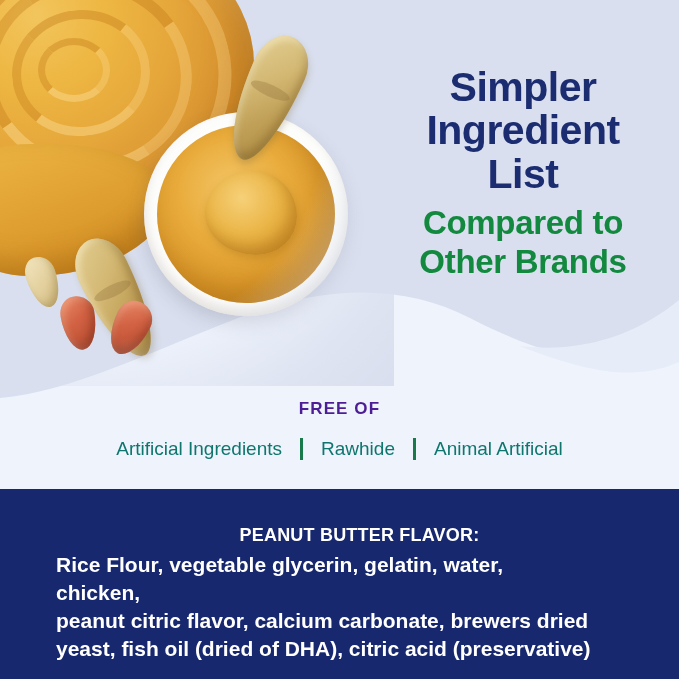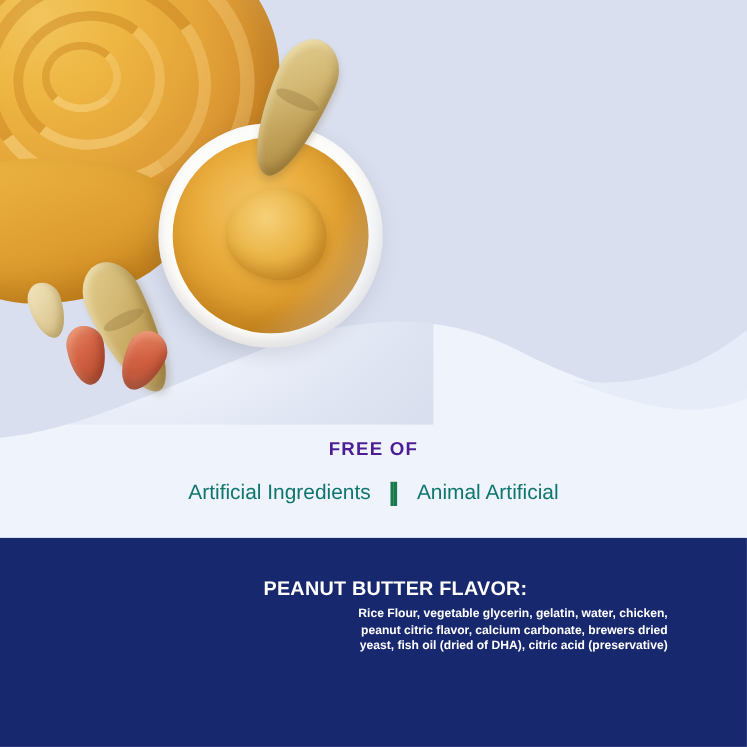--- a/index.html
+++ b/index.html
@@ -225,24 +225,24 @@
     width: 679px;
     text-align: center;
     font-size: 18px;
     font-weight: bold;
     letter-spacing: 0.2px;
     color: #ffffff;
     padding-left: 20px;
   }
   .ing-body {
     position: absolute;
-    left: 72px; top: 62px;
+    left: 56px; top: 62px;
     width: 535px;
-    text-align: right;
-    font-size: 11px;
+    text-align: left;
+    font-size: 21px;
     font-weight: bold;
     line-height: 1.33;
     color: #ffffff;
   }
 </style>
 </head>
 <body>
 
 <div class="poster">
 
@@ -269,26 +269,37 @@
 
     <div class="peanut peanut-a"></div>
     <div class="peanut peanut-b"></div>
     <div class="nut-half"></div>
     <div class="nut-red nut-red-1"></div>
     <div class="nut-red nut-red-2"></div>
 
     <div class="photo-fade"></div>
   </div>
 
+  <div class="headline">
+    <div class="headline-line">Simpler</div>
+    <div class="headline-line">Ingredient</div>
+    <div class="headline-line">List</div>
+
+    <div class="subhead">
+      <div class="subhead-line">Compared to</div>
+      <div class="subhead-line">Other Brands</div>
+    </div>
+  </div>
 
   <div class="freeof-title">FREE OF</div>
 
   <div class="freeof-row">
     <div class="freeof-item">Artificial Ingredients</div>
     <div class="freeof-sep"></div>
+    <div class="freeof-item">Rawhide</div>
     <div class="freeof-sep"></div>
     <div class="freeof-item">Animal Artificial</div>
   </div>
 
   <div class="ing-band">
     <div class="ing-title">PEANUT BUTTER FLAVOR:</div>
     <div class="ing-body">
       <div>Rice Flour, vegetable glycerin, gelatin, water, chicken,</div>
       <div>peanut citric flavor, calcium carbonate, brewers dried</div>
       <div>yeast, fish oil (dried of DHA), citric acid (preservative)</div>

